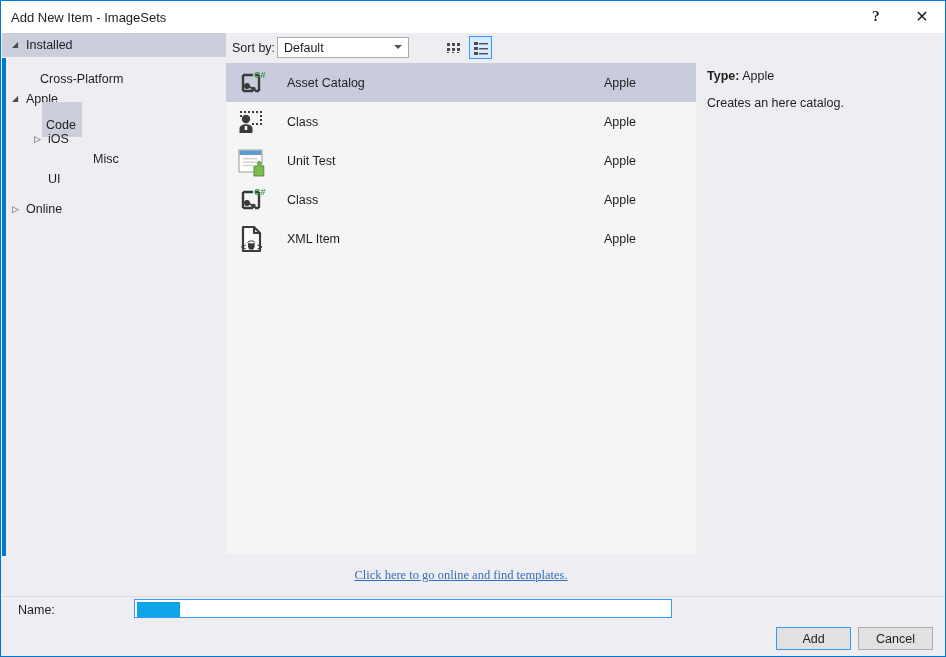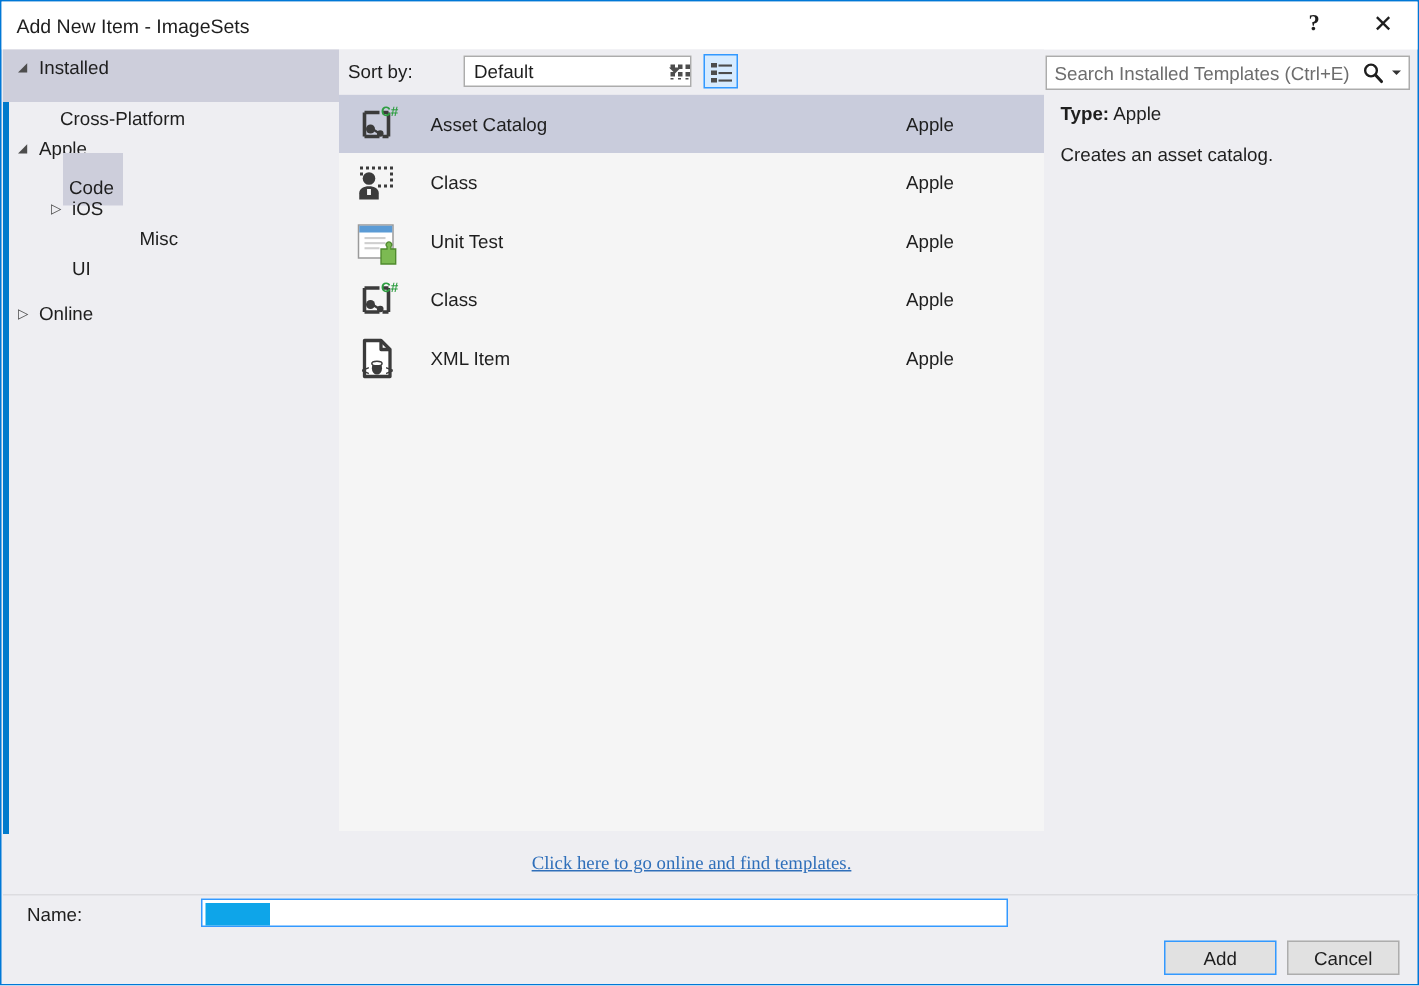--- a/index.html
+++ b/index.html
@@ -84,21 +84,21 @@
     left: 0;
     top: 25px;
     width: 4px;
     height: 498px;
     background: #007acc;
   }
   .installed-header {
     position: absolute;
     left: 0; top: 0;
     width: 224px;
-    height: 35px;
+    height: 24px;
     background: #cdcedb;
     box-sizing: border-box;
   }
   .tree-row {
     position: absolute;
     height: 20px;
     display: flex;
     align-items: center;
     white-space: nowrap;
     font-size: 12.5px;
@@ -133,29 +133,28 @@
     position: absolute;
     left: 6px;
     top: 8px;
     font-size: 12.5px;
     color: #1e1e1e;
   }
   .sort-select {
     position: absolute;
     left: 51px;
     top: 4px;
-    width: 152px;
+    width: 132px;
     height: 21px;
     background: #ffffff;
     border: 1px solid #acacac;
     box-sizing: border-box;
     font-size: 12.5px;
     color: #1e1e1e;
     cursor: default;
-    margin-left: 32px;
   }
   .sort-select-value {
     position: absolute;
     left: 6px;
     top: 3px;
   }
   .sort-caret {
     position: absolute;
     right: 6px;
     top: 7px;
@@ -540,37 +539,27 @@
       <span class="tmpl-name">XML Item</span>
       <span class="tmpl-origin">Apple</span>
     </div>
 
   </div>
 
   <div class="link-strip">
     <span class="online-link">Click here to go online and find templates.</span>
   </div>
 
-  <div class="search-box">
-    <span class="search-placeholder">Search Installed Templates (Ctrl+E)</span>
-    <span class="search-icon-wrap">
-      <svg width="15" height="15" viewBox="0 0 15 15">
-        <circle cx="6" cy="6" r="3.9" fill="none" stroke="#1e1e1e" stroke-width="1.6"></circle>
-        <line x1="9" y1="9" x2="13" y2="13.4" stroke="#1e1e1e" stroke-width="2" stroke-linecap="round"></line>
-      </svg>
-    </span>
-    <span class="search-caret"></span>
-  </div>
 
   <div class="details">
     <div class="detail-type-row">
       <span class="detail-type-label">Type:</span>
       <span>Apple</span>
     </div>
-    <div class="detail-desc">Creates an asset catalog.</div>
+    <div class="detail-desc">Creates an here catalog.</div>
   </div>
 
   <div class="divider"></div>
 
   <span class="name-label">Name:</span>
 
   <div class="name-input">
     <span class="name-value">Media1</span>
   </div>
 

